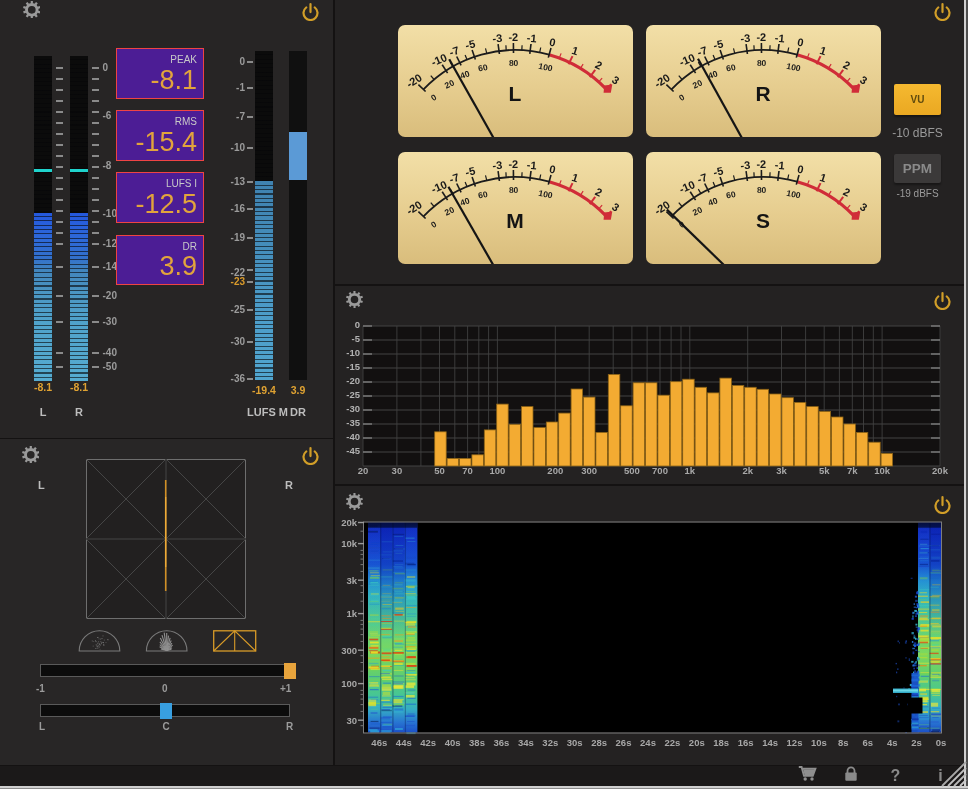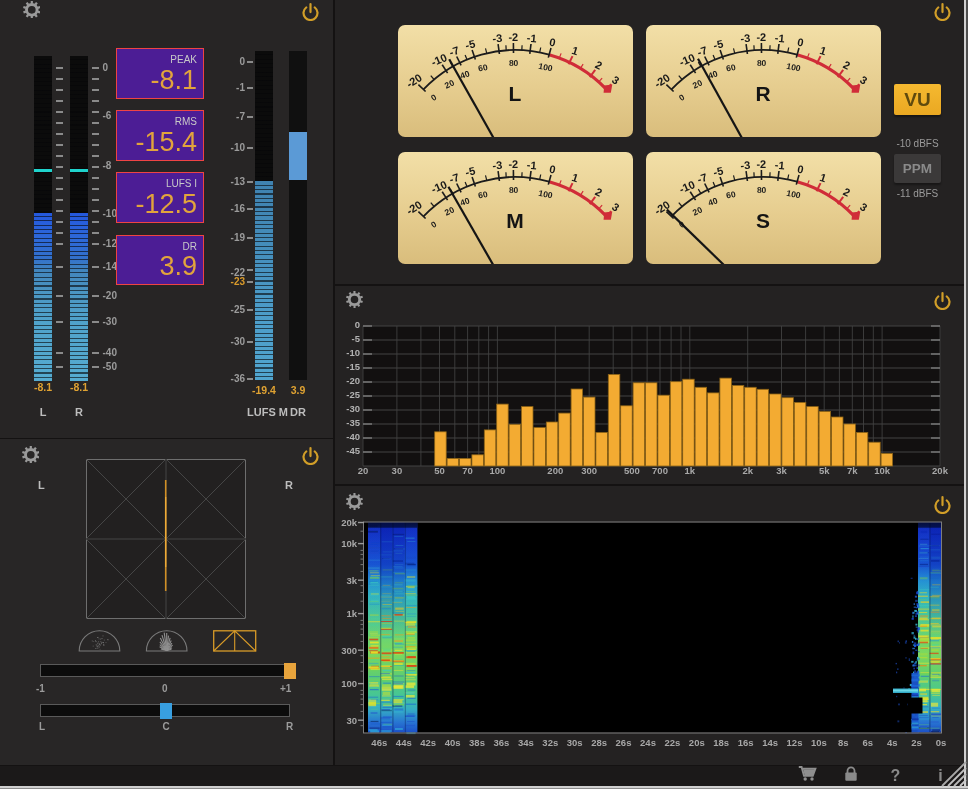--- a/index.html
+++ b/index.html
@@ -492,24 +492,24 @@
       <text x="51.4" y="62" font-size="8.5" font-weight="bold" fill="#1a1a1a" text-anchor="middle" transform="rotate(-24.8 51.4 59)">20</text>
       <text x="66.9" y="52.7" font-size="8.5" font-weight="bold" fill="#1a1a1a" text-anchor="middle" transform="rotate(-18.4 66.9 49.7)">40</text>
       <text x="84.9" y="45.7" font-size="8.5" font-weight="bold" fill="#1a1a1a" text-anchor="middle" transform="rotate(-11.5 84.9 42.7)">60</text>
       <text x="115.6" y="41" font-size="8.5" font-weight="bold" fill="#1a1a1a" text-anchor="middle" transform="rotate(-0.5 115.6 38)">80</text>
       <text x="147.6" y="45.2" font-size="8.5" font-weight="bold" fill="#1a1a1a" text-anchor="middle" transform="rotate(11 147.6 42.2)">100</text>
       <polygon points="206.2,60.6 214.3,59.6 212.8,67.7 205.6,67.8" fill="#d02c38"></polygon>
       <text x="117" y="76" font-size="21" font-weight="bold" fill="#141414" text-anchor="middle">S</text>
       <line x1="117" y1="151" x2="20.9" y2="57.6" stroke="#151515" stroke-width="2.2"></line>
     </g>
   </svg>
-<div class="abs" style="left:894px;top:83.5px;width:47px;height:31.5px;border-radius:2px;background:linear-gradient(180deg,#f5b930,#eaa822);box-shadow:0 2px 2px rgba(0,0,0,0.4);color:#5f4a0e;font-size:19px;font-weight:bold;text-align:center;line-height:31.5px">VU</div>
-<div class="abs" style="left:884px;top:138px;width:67px;text-align:center;color:#9a9a9a;font-size:10px">-10 dBFS</div>
+<div class="abs" style="left:894px;top:83.5px;width:47px;height:31.5px;border-radius:2px;background:linear-gradient(180deg,#f5b930,#eaa822);box-shadow:0 2px 2px rgba(0,0,0,0.4);color:#5f4a0e;font-size:10px;font-weight:bold;text-align:center;line-height:31.5px">VU</div>
+<div class="abs" style="left:884px;top:126px;width:67px;text-align:center;color:#9a9a9a;font-size:12px">-10 dBFS</div>
 <div class="abs" style="left:894px;top:153.5px;width:47px;height:29.5px;border-radius:2px;background:#3b3939;box-shadow:0 2px 2px rgba(0,0,0,0.35);color:#8a8a8a;font-size:13.5px;font-weight:bold;text-align:center;line-height:29.5px">PPM</div>
-<div class="abs" style="left:884px;top:187.5px;width:67px;text-align:center;color:#9a9a9a;font-size:10px">-11 dBFS</div>
+<div class="abs" style="left:884px;top:187.5px;width:67px;text-align:center;color:#9a9a9a;font-size:10px">-19 dBFS</div>
 <svg class="abs" style="left:335px;top:285.5px" width="629" height="199" viewBox="0 0 629 199">
     <rect x="28" y="40" width="577" height="140" fill="#121010"></rect>
     <line x1="28" y1="40" x2="28" y2="180" stroke="#3b3b3b" stroke-width="1"></line>
     <line x1="61.9" y1="40" x2="61.9" y2="180" stroke="#3b3b3b" stroke-width="1"></line>
     <line x1="85.9" y1="40" x2="85.9" y2="180" stroke="#3b3b3b" stroke-width="1"></line>
     <line x1="104.5" y1="40" x2="104.5" y2="180" stroke="#3b3b3b" stroke-width="1"></line>
     <line x1="119.8" y1="40" x2="119.8" y2="180" stroke="#3b3b3b" stroke-width="1"></line>
     <line x1="132.6" y1="40" x2="132.6" y2="180" stroke="#3b3b3b" stroke-width="1"></line>
     <line x1="143.8" y1="40" x2="143.8" y2="180" stroke="#3b3b3b" stroke-width="1"></line>
     <line x1="153.6" y1="40" x2="153.6" y2="180" stroke="#3b3b3b" stroke-width="1"></line>

